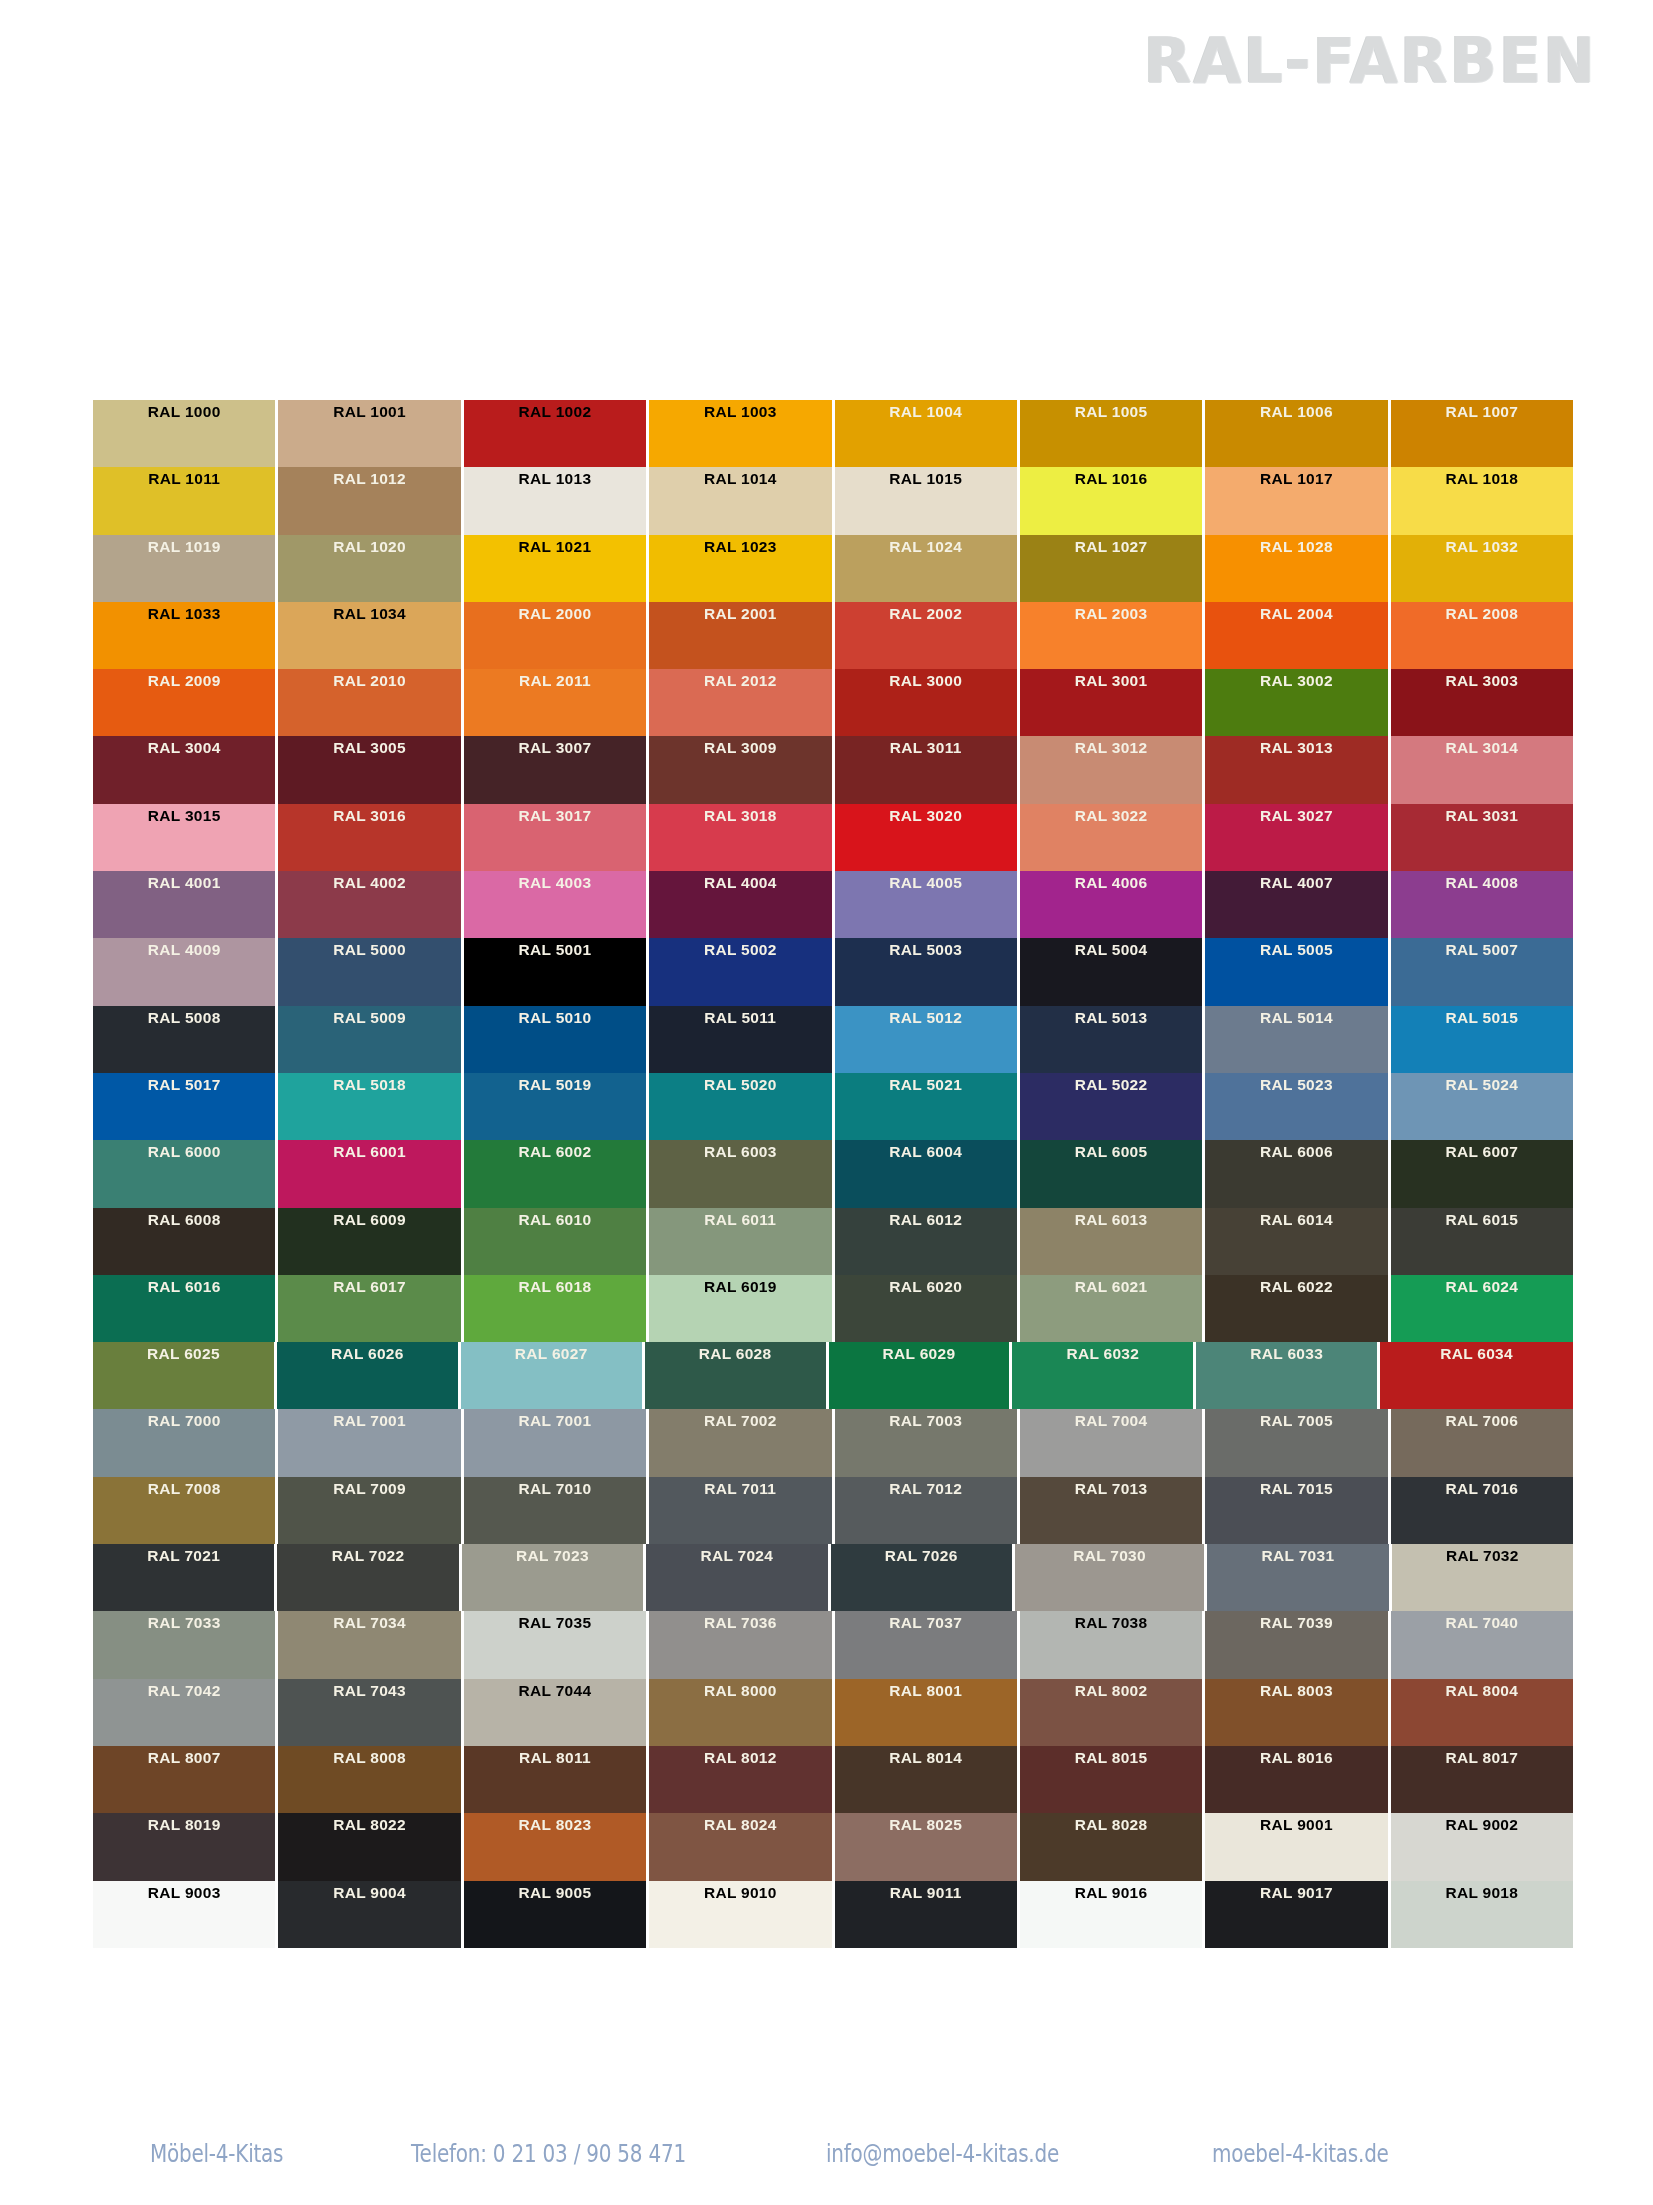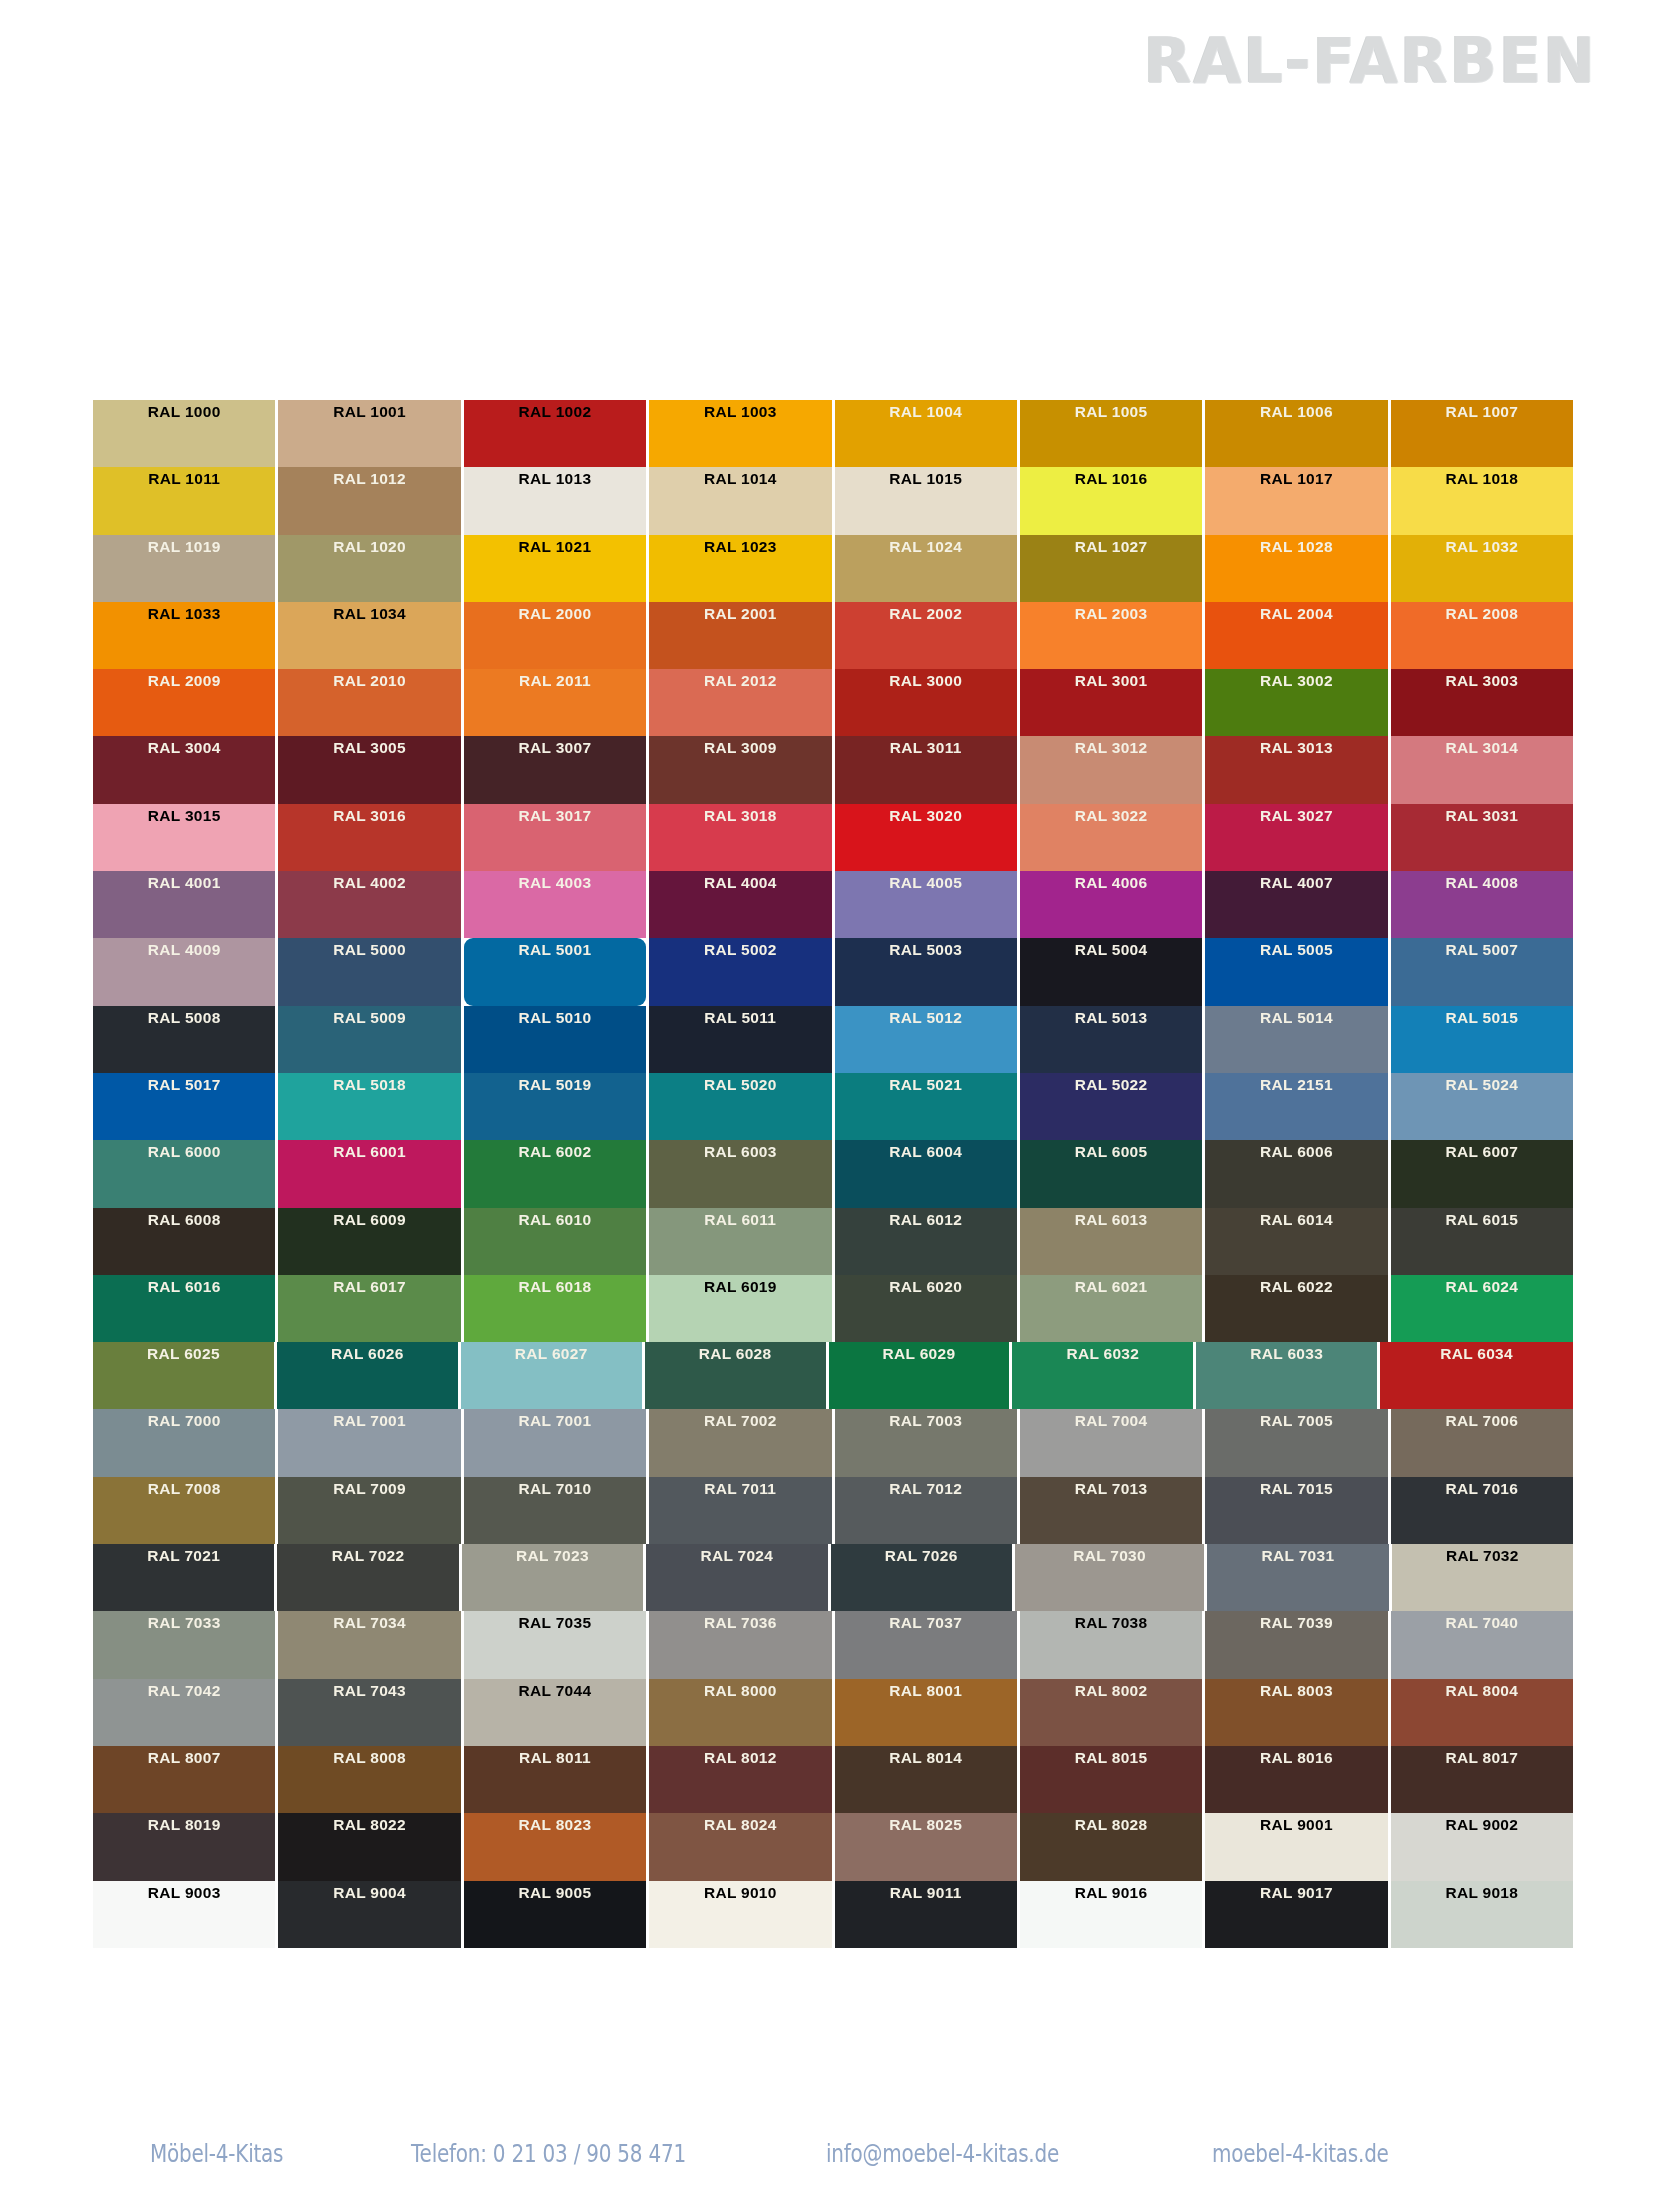--- a/index.html
+++ b/index.html
@@ -321,21 +321,21 @@
         <div class="swatch-label dk">RAL 4008</div>
       </div>
     </div>
     <div class="swatch-row">
       <div class="swatch" style="background: rgb(174, 149, 160);">
         <div class="swatch-label dk">RAL 4009</div>
       </div>
       <div class="swatch" style="background: rgb(51, 79, 110);">
         <div class="swatch-label dk">RAL 5000</div>
       </div>
-      <div class="swatch" style="background: #0369a1; border-radius: 9px;">
+      <div class="swatch" style="background: #000000;">
         <div class="swatch-label dk">RAL 5001</div>
       </div>
       <div class="swatch" style="background: rgb(23, 48, 126);">
         <div class="swatch-label dk">RAL 5002</div>
       </div>
       <div class="swatch" style="background: rgb(29, 47, 79);">
         <div class="swatch-label dk">RAL 5003</div>
       </div>
       <div class="swatch" style="background: rgb(24, 24, 31);">
         <div class="swatch-label dk">RAL 5004</div>
@@ -386,21 +386,21 @@
       <div class="swatch" style="background: rgb(12, 127, 133);">
         <div class="swatch-label dk">RAL 5020</div>
       </div>
       <div class="swatch" style="background: rgb(11, 125, 127);">
         <div class="swatch-label dk">RAL 5021</div>
       </div>
       <div class="swatch" style="background: rgb(44, 44, 99);">
         <div class="swatch-label dk">RAL 5022</div>
       </div>
       <div class="swatch" style="background: rgb(79, 114, 154);">
-        <div class="swatch-label dk">RAL 2151</div>
+        <div class="swatch-label dk">RAL 5023</div>
       </div>
       <div class="swatch" style="background: rgb(110, 149, 181);">
         <div class="swatch-label dk">RAL 5024</div>
       </div>
     </div>
     <div class="swatch-row">
       <div class="swatch" style="background: rgb(58, 128, 115);">
         <div class="swatch-label dk">RAL 6000</div>
       </div>
       <div class="swatch" style="background: #be185d;">

